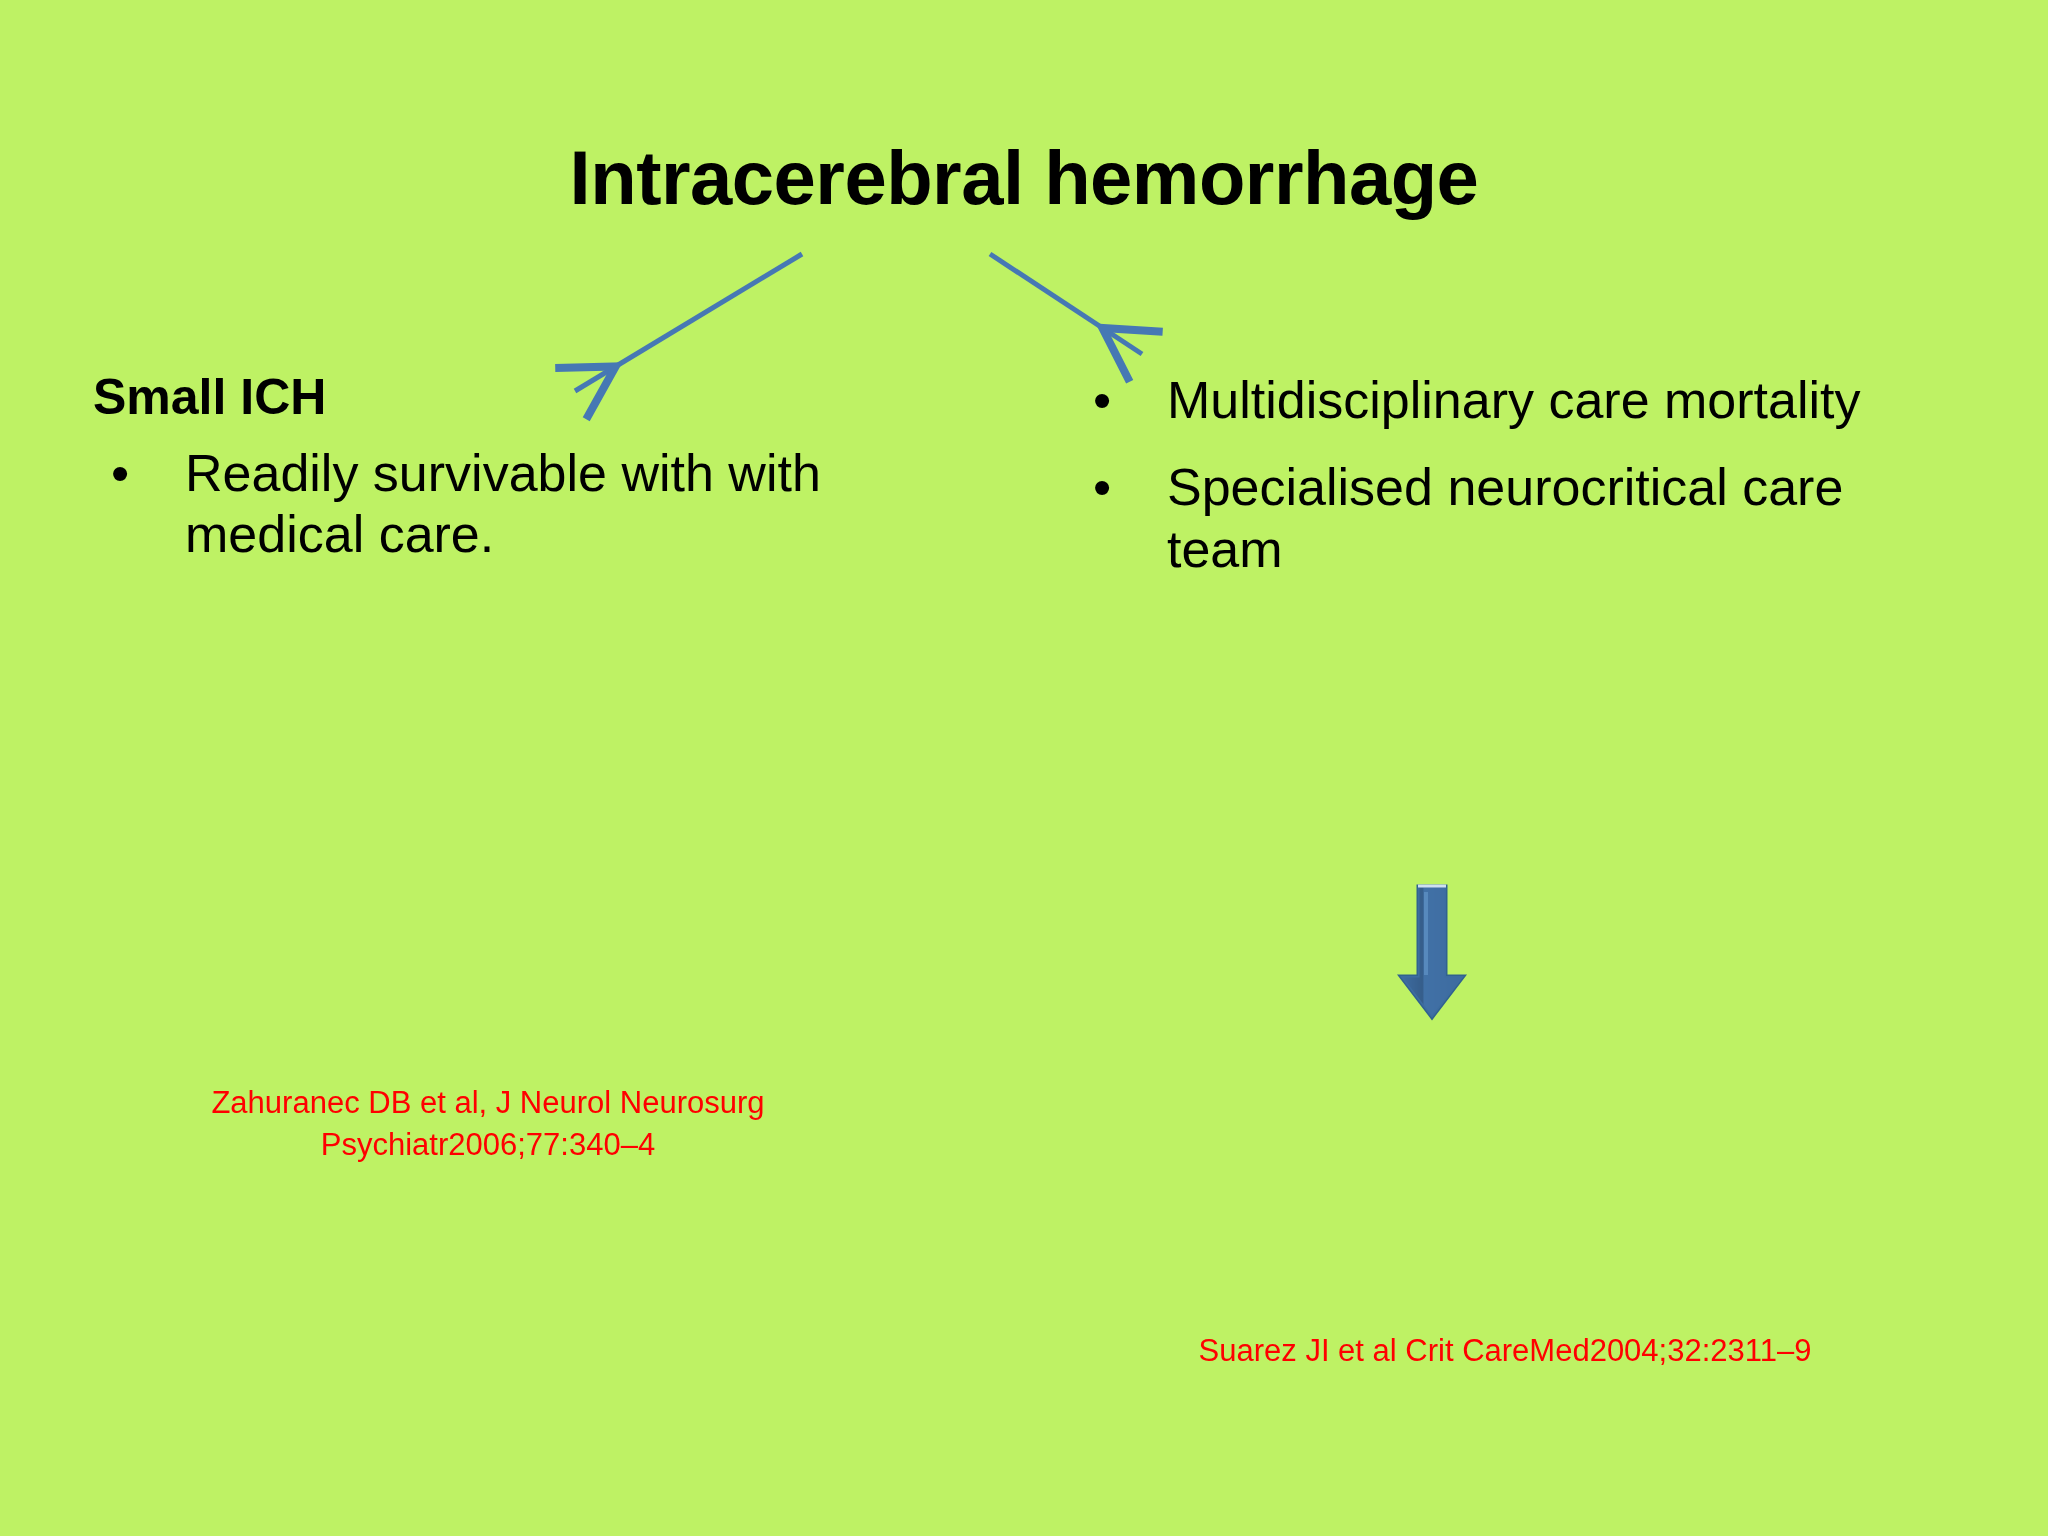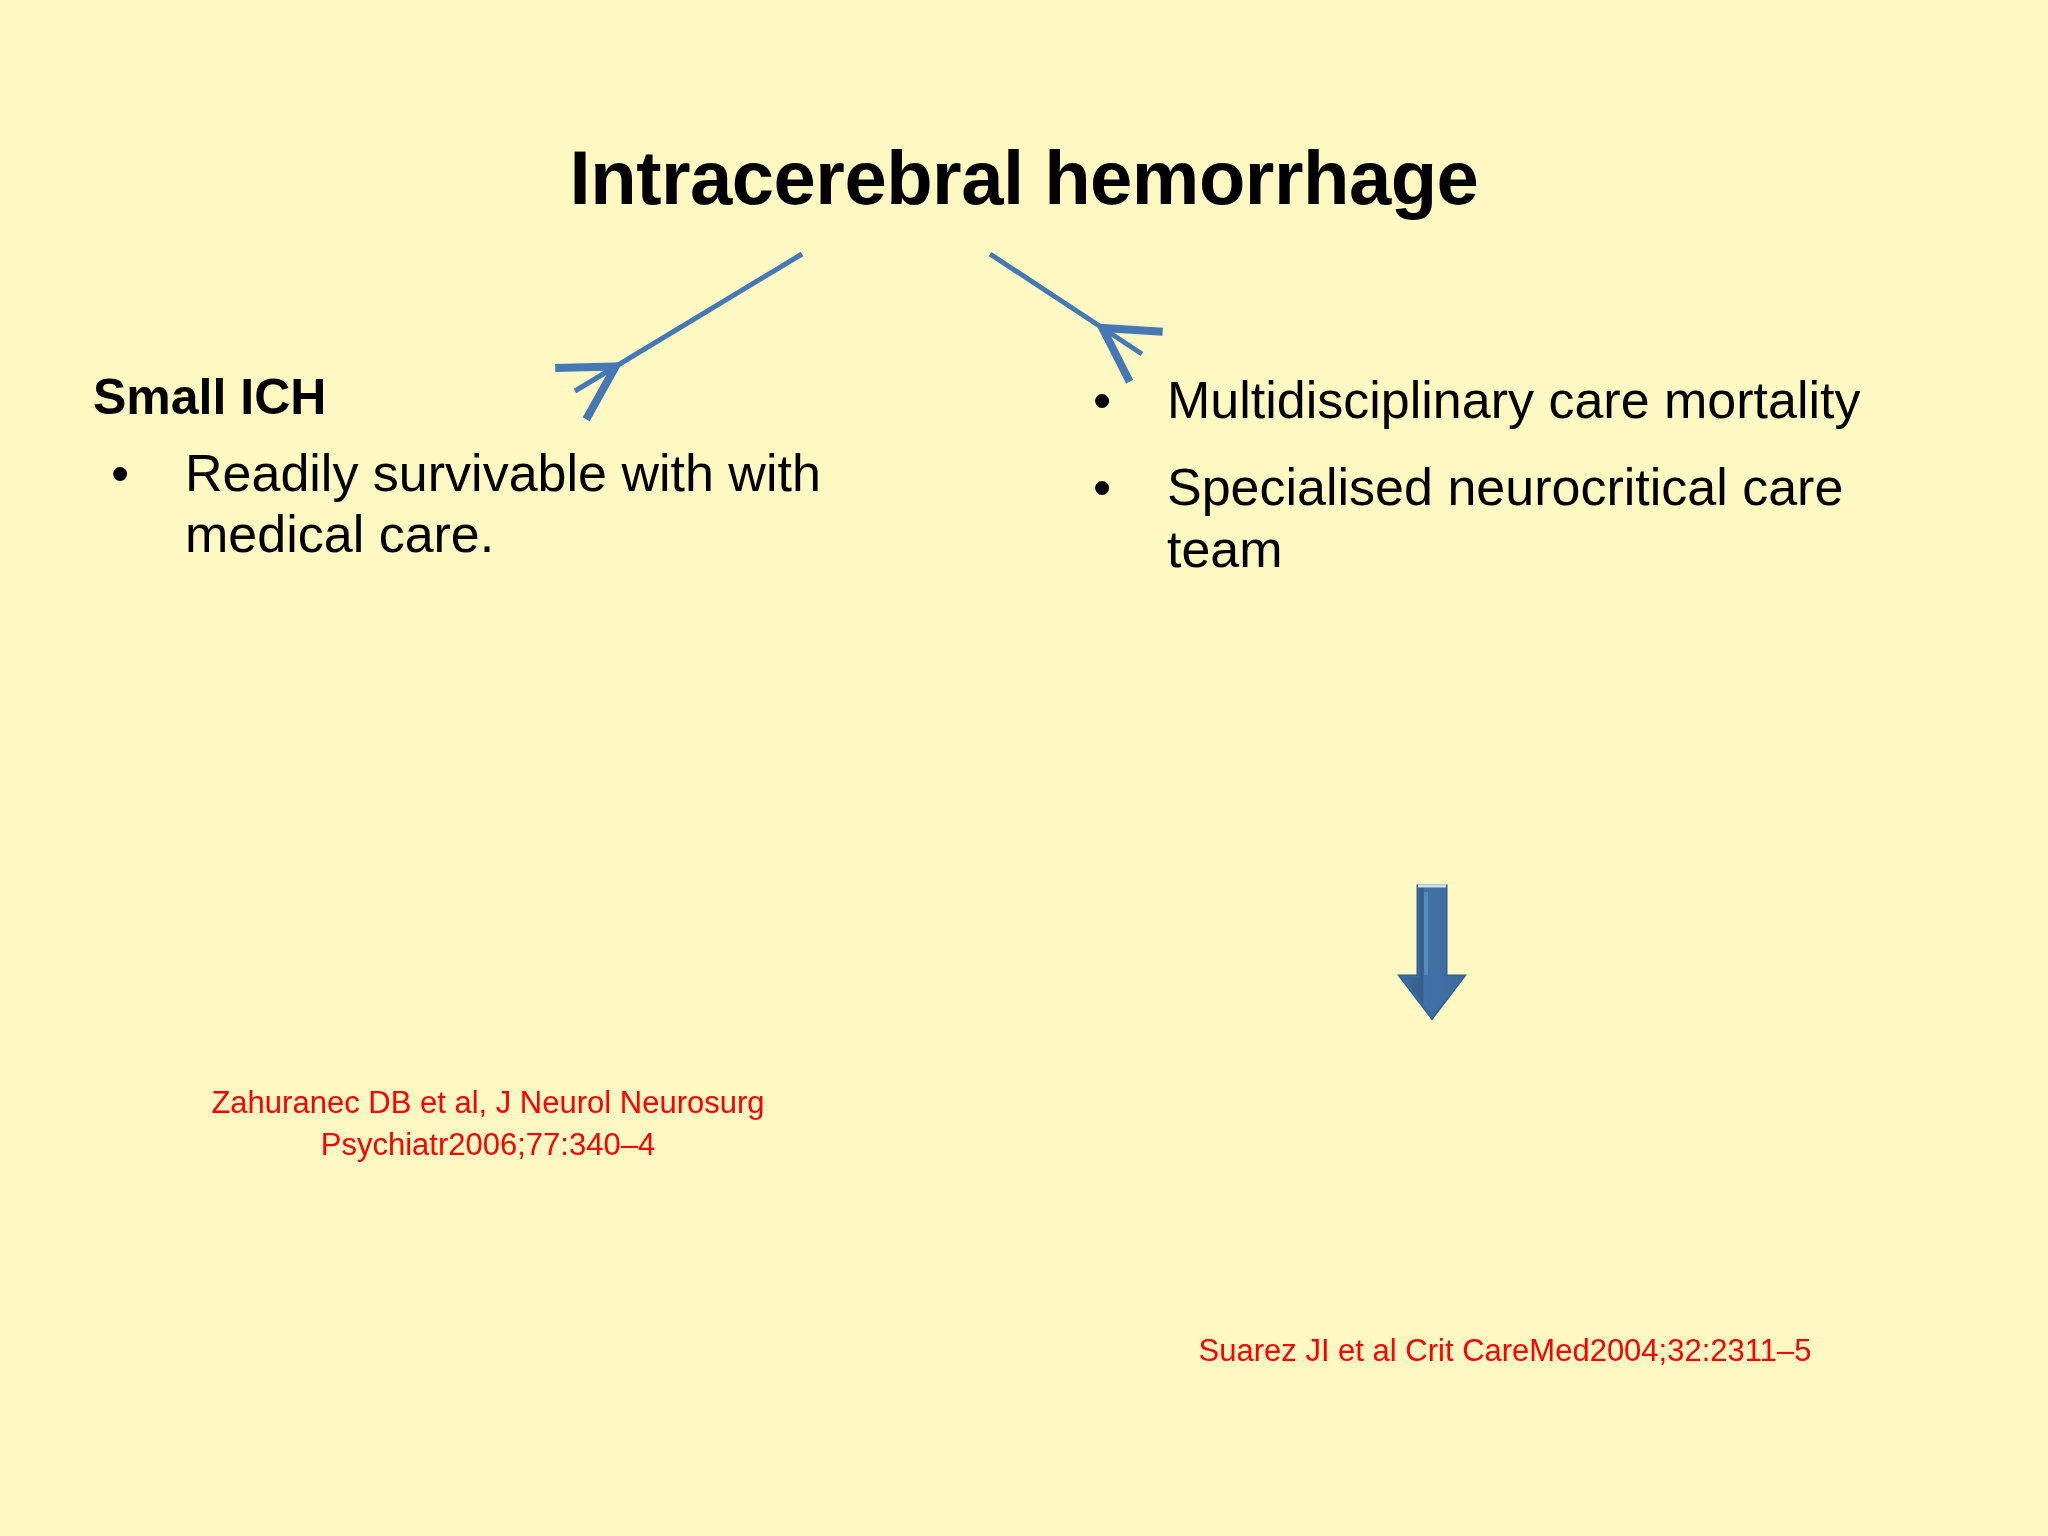--- a/index.html
+++ b/index.html
@@ -12,21 +12,21 @@
     height: 1536px;
     position: relative;
     overflow: hidden;
     font-family: "Liberation Sans", sans-serif;
     color: #000000;
   }
 
   .slide {
     position: absolute;
     inset: 0;
-    background: #fef9c3;
+    background: #bef264;
   }
 
   
   .slide-title {
     position: absolute;
     left: 0;
     top: 138px;
     width: 2048px;
     text-align: center;
     font-size: 76px;
@@ -171,15 +171,15 @@
         <span>Multidisciplinary care mortality</span>
       </li>
       <li class="bullet-item">
         <span class="dot">•</span>
         <span>Specialised neurocritical care team</span>
       </li>
     </ul>
   </div>
 
 
-  <div class="citation citation-right">Suarez JI et al Crit CareMed2004;32:2311–5</div>
+  <div class="citation citation-right">Suarez JI et al Crit CareMed2004;32:2311–9</div>
 
 </div>
 
 </body></html>

